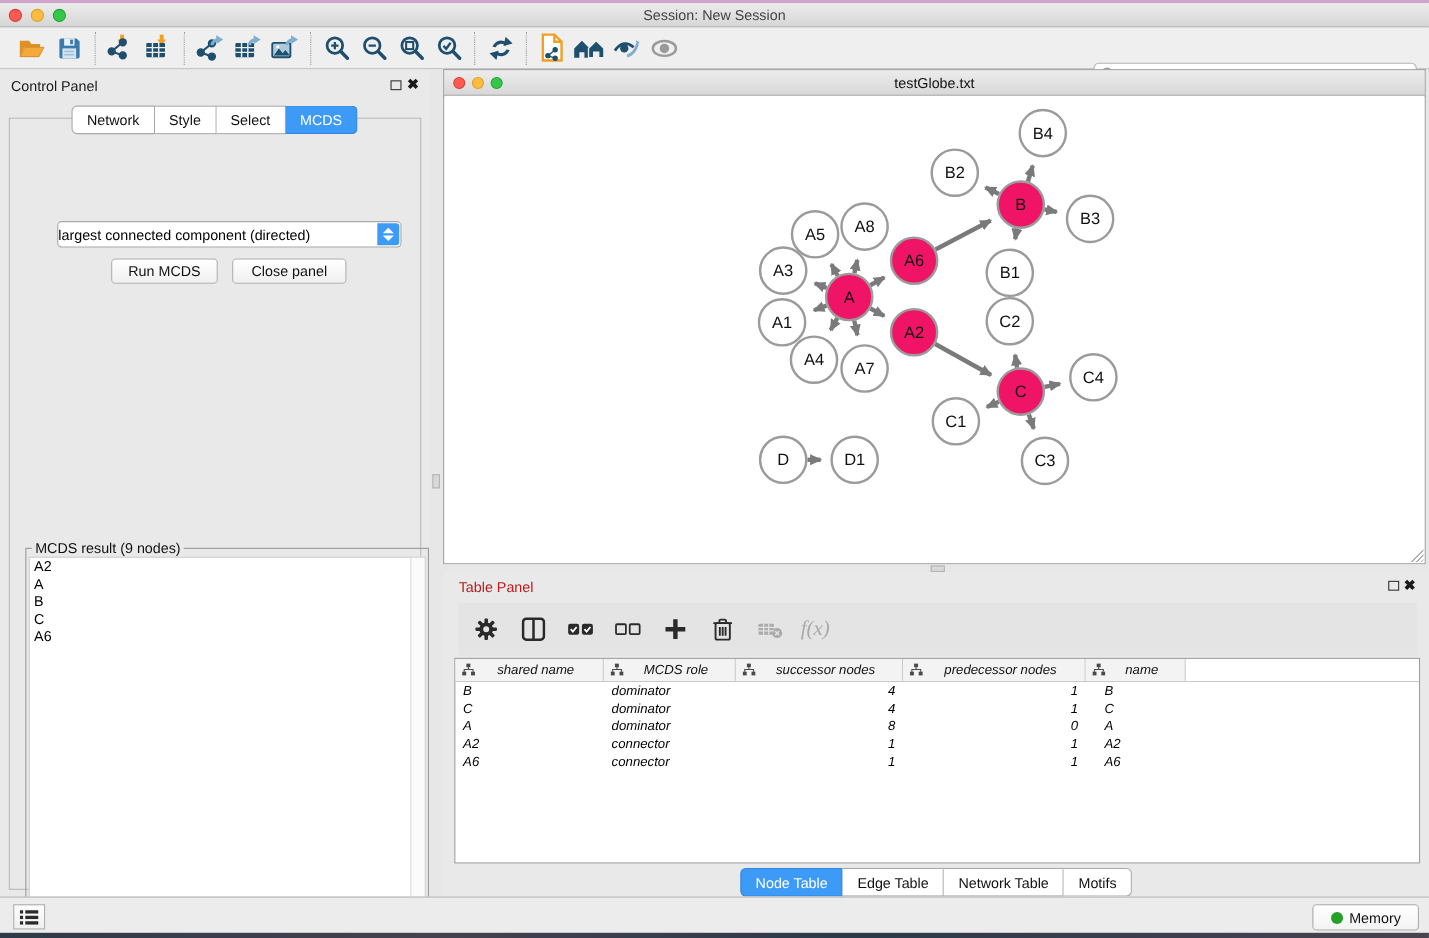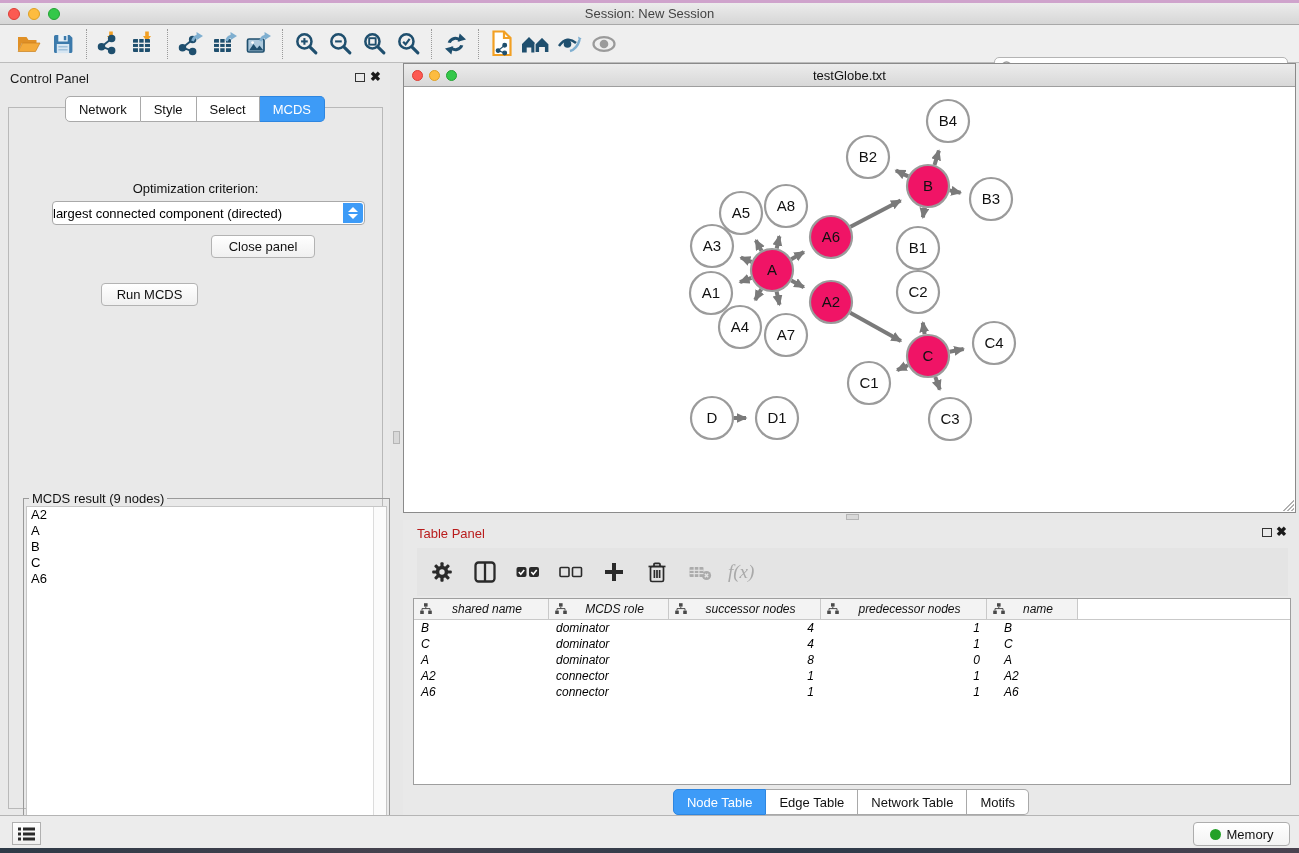--- a/index.html
+++ b/index.html
@@ -65,21 +65,21 @@
   .tri-up { position:absolute; left:5px; top:4px; width:0; height:0;
     border-left:5px solid transparent; border-right:5px solid transparent;
     border-bottom:5px solid #fff; }
   .tri-down { position:absolute; left:5px; bottom:4px; width:0; height:0;
     border-left:5px solid transparent; border-right:5px solid transparent;
     border-top:5px solid #fff; }
   .push-btn { position:absolute; height:23px; background:linear-gradient(#ffffff,#f0f0f0);
     border:1px solid #b3b3b3; border-radius:4px; font-size:13px; color:#111;
     display:flex; align-items:center; justify-content:center; cursor:pointer;
     font-family:"Liberation Sans",sans-serif; }
-  #run-btn { left:92px; top:127px; width:97px;margin-top:48px; }
+  #run-btn { left:92px; top:127px; width:97px; }
   #closepanel-btn { left:202px; top:127px; width:104px; }
 
   #result-fieldset { position:absolute; left:14px; top:390px; width:367px; height:346px;
     border:1px solid #9a9a9a; }
   #result-legend { position:absolute; left:5px; top:-8px; background:#e9e9e9;
     padding:0 3px; font-size:13px; color:#111; }
   #result-list { position:absolute; left:2px; top:7px; right:2px; bottom:2px;
     background:#fff; border:1px solid #c6c6c6; overflow:hidden; }
   #result-scroll { position:absolute; right:0; top:0; bottom:0; width:13px;
     background:#fbfbfb; border-left:1px solid #dcdcdc; }
@@ -339,21 +339,20 @@
   </div>
 </div>
 
 <div id="control-panel" class="abs">
   <div id="cp-header">
     <span id="cp-title">Control Panel</span>
     <span id="cp-float" class="panel-float"></span>
     <span id="cp-close" class="panel-close">✖</span>
   </div>
   <div id="cp-box">
-    <div id="opt-label">Optimization criterion:</div>
     <div id="criterion">
       <span>largest connected component (directed)</span>
       <span class="stepper">
         <span class="tri-up"></span>
           <span class="tri-down"></span>
       </span>
     </div>
     <button id="run-btn" class="push-btn">Run MCDS</button>
     <button id="closepanel-btn" class="push-btn">Close panel</button>
     <div id="result-fieldset">

